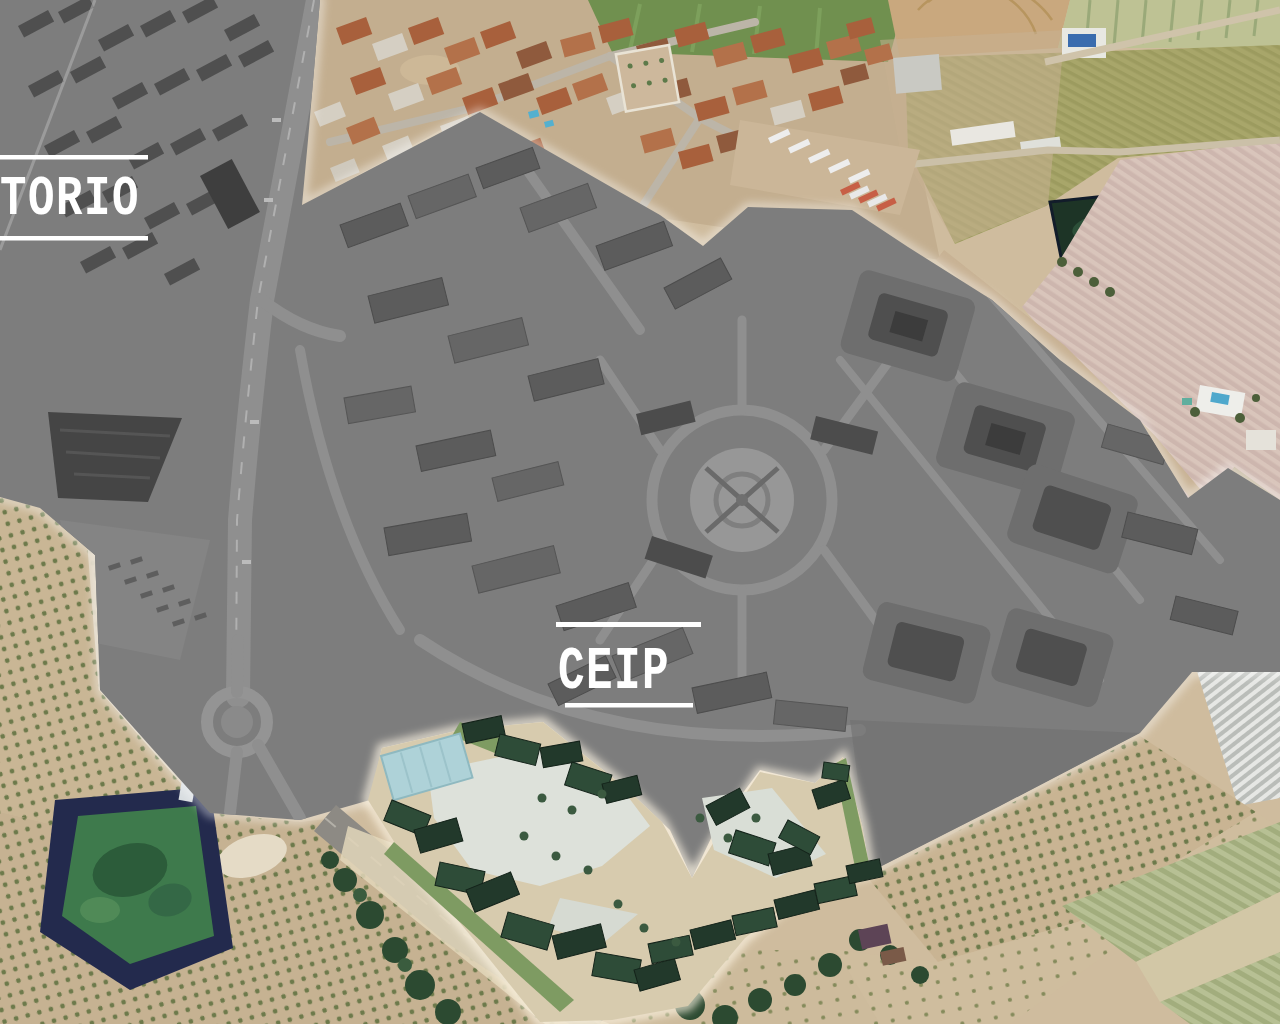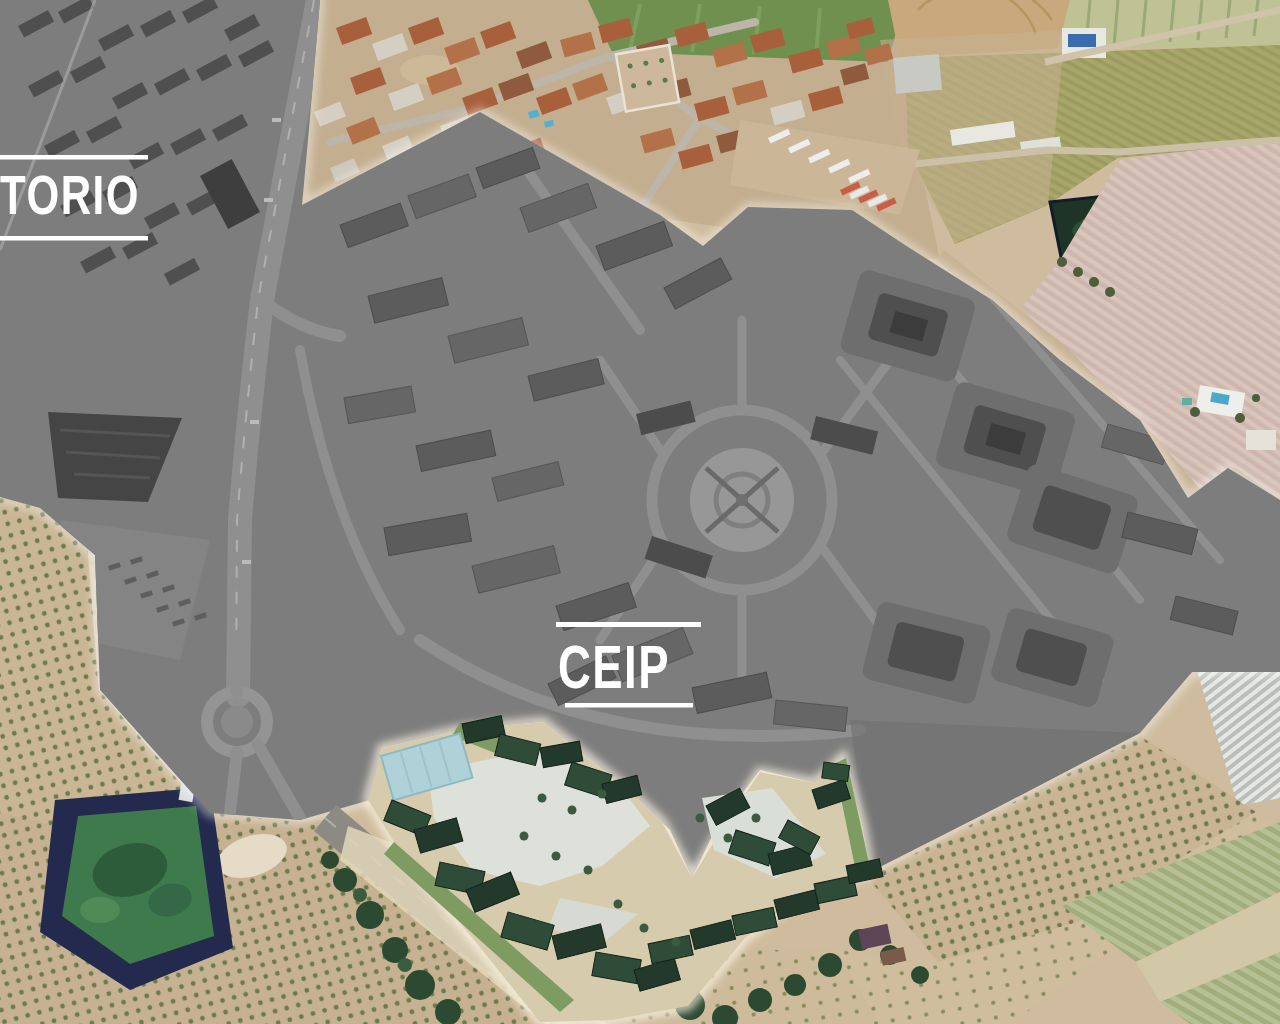--- a/index.html
+++ b/index.html
@@ -1,17 +1,17 @@
 <!DOCTYPE html>
 <html><head>
 <meta charset="utf-8">
 <style>
   html,body{margin:0;padding:0;background:#222;}
   .stage{position:relative;width:1280px;height:1024px;overflow:hidden;
-         font-family:Liberation Sans, sans-serif;}
+         font-family:Liberation Mono, monospace;}
   .stage svg{position:absolute;left:0;top:0;display:block;}
   
   .eb{fill:#5c5c5c;stroke:#4d4d4d;stroke-width:1;}
   .eb2{fill:#666;stroke:#555;stroke-width:1;}
   .eb3{fill:#4c4c4c;}
   .tl{fill:#4f4f4f;}
   .rd{stroke:#8f8f8f;fill:none;stroke-linecap:round;}
   
   .sg{fill:#22392b;stroke:#14231a;stroke-width:1;}
   .sg2{fill:#2e4c38;stroke:#14231a;stroke-width:1;}

